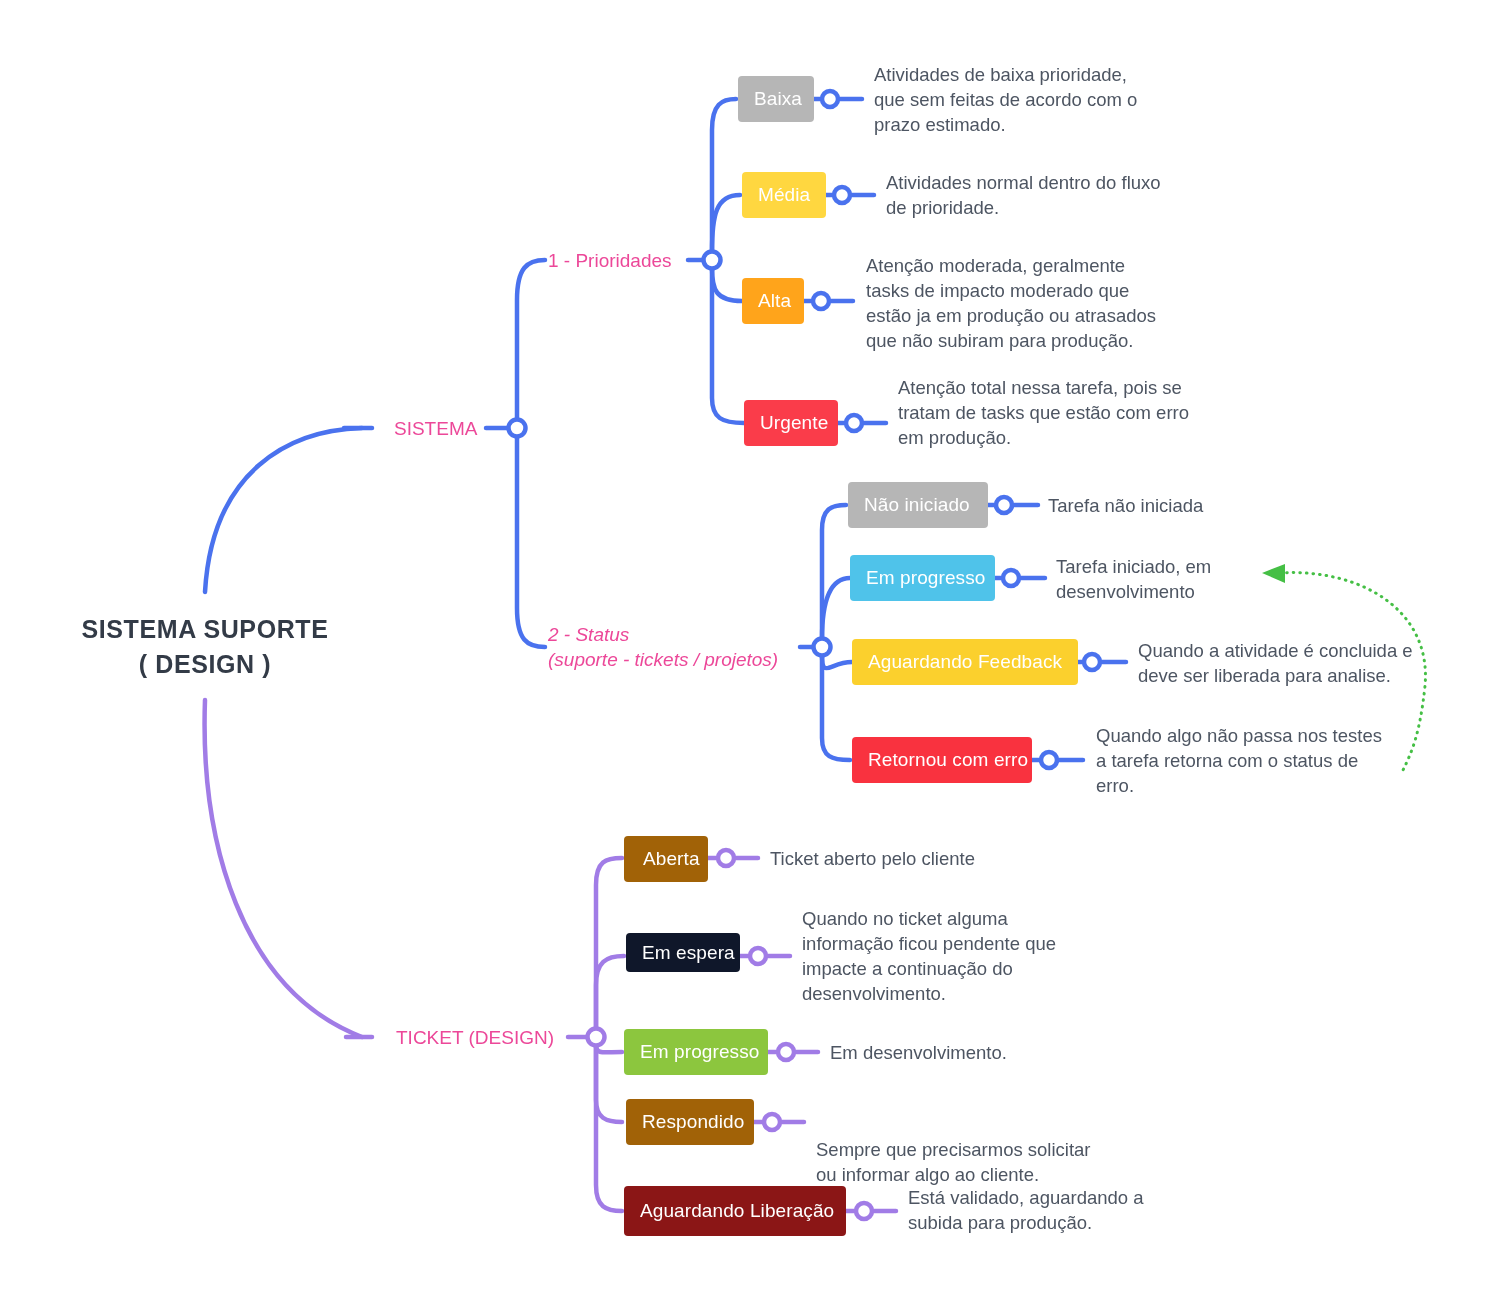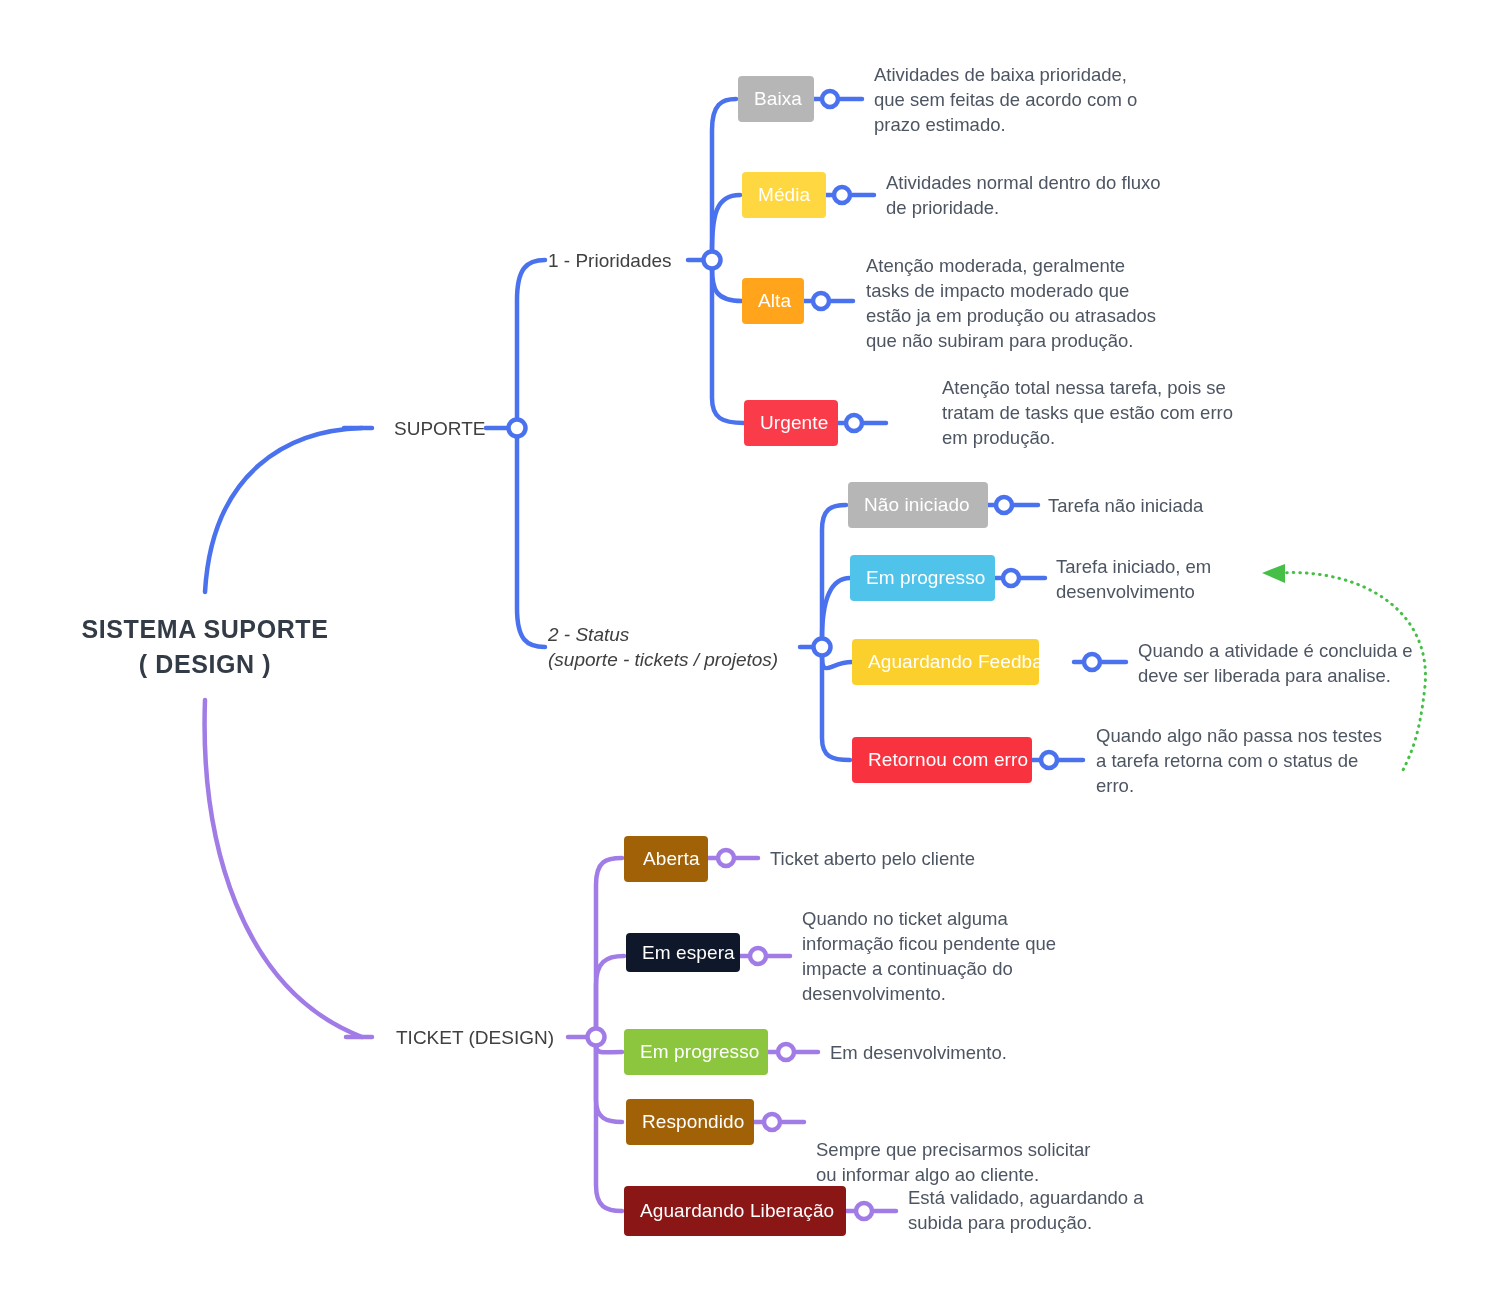--- a/index.html
+++ b/index.html
@@ -40,21 +40,21 @@
   .desc {
     position: absolute;
     color: #4d5562;
     font-size: 18.5px;
     line-height: 25px;
     font-family: "Liberation Sans", sans-serif;
     white-space: pre-line;
   }
   .branch-label {
     position: absolute;
-    color: #404040;
+    color: #ec4899;
     font-size: 19px;
     line-height: 25px;
     font-family: "Liberation Sans", sans-serif;
     white-space: pre-line;
   }
   #root-title {
     position: absolute;
     left: 40px;
     top: 612px;
     width: 330px;
@@ -146,21 +146,21 @@
     <circle cx="772" cy="1122" r="8" fill="#ffffff" stroke="#a17ce6" stroke-width="4.5"></circle>
     <circle cx="864" cy="1211" r="8" fill="#ffffff" stroke="#a17ce6" stroke-width="4.5"></circle>
 
     <path d="M1280 573 C 1360 568 1432 610 1425 686 C 1420 733 1412 752 1403 770" fill="none" stroke="#45bf45" stroke-width="3" stroke-linecap="round" stroke-dasharray="0.6 6"></path>
     <polygon points="1262,573 1285,564 1285,583" fill="#45bf45"></polygon>
   </svg>
 
   <div id="root-title">SISTEMA SUPORTE
 ( DESIGN )</div>
 
-  <div class="branch-label" style="left:394px; top:416px;">SUPORTE</div>
+  <div class="branch-label" style="left:394px; top:416px;">SISTEMA</div>
 
   <div class="branch-label" style="left:548px; top:248px;">1 - Prioridades</div>
 
   <div class="branch-label" style="left:548px; top:622px;font-style:italic;">2 - Status
 (suporte - tickets / projetos)</div>
 
   <div class="branch-label" style="left:396px; top:1025px;">TICKET (DESIGN)</div>
 
   <div class="node-box" style="left:738px; top:76px; width:76px; height:46px; background:#b6b6b6;">Baixa</div>
   <div class="desc" style="left:874px; top:62px;">Atividades de baixa prioridade,
@@ -171,32 +171,32 @@
   <div class="desc" style="left:886px; top:170px;">Atividades normal dentro do fluxo
 de prioridade.</div>
 
   <div class="node-box" style="left:742px; top:278px; width:62px; height:46px; background:#ffa41b;">Alta</div>
   <div class="desc" style="left:866px; top:253px;">Atenção moderada, geralmente
 tasks de impacto moderado que
 estão ja em produção ou atrasados
 que não subiram para produção.</div>
 
   <div class="node-box" style="left:744px; top:400px; width:94px; height:46px; background:#fa3c4a;">Urgente</div>
-  <div class="desc" style="left:942px; top:375px;">Atenção total nessa tarefa, pois se
+  <div class="desc" style="left:898px; top:375px;">Atenção total nessa tarefa, pois se
 tratam de tasks que estão com erro
 em produção.</div>
 
   <div class="node-box" style="left:848px; top:482px; width:140px; height:46px; background:#b6b6b6;">Não iniciado</div>
   <div class="desc" style="left:1048px; top:493px;">Tarefa não iniciada</div>
 
   <div class="node-box" style="left:850px; top:555px; width:145px; height:46px; background:#4fc3ea;">Em progresso</div>
   <div class="desc" style="left:1056px; top:554px;">Tarefa iniciado, em
 desenvolvimento</div>
 
-  <div class="node-box" style="left:852px; top:639px; width:187px; height:46px; background:#fbd02d;text-align:center;">Aguardando Feedback</div>
+  <div class="node-box" style="left:852px; top:639px; width:226px; height:46px; background:#fbd02d;text-align:center;">Aguardando Feedback</div>
   <div class="desc" style="left:1138px; top:638px;">Quando a atividade é concluida e
 deve ser liberada para analise.</div>
 
   <div class="node-box" style="left:852px; top:737px; width:180px; height:46px; background:#f9323f;">Retornou com erro</div>
   <div class="desc" style="left:1096px; top:723px;">Quando algo não passa nos testes
 a tarefa retorna com o status de
 erro.</div>
 
   <div class="node-box" style="left:624px; top:836px; width:84px; height:46px; background:#a16207;padding-left:19px;">Aberta</div>
   <div class="desc" style="left:770px; top:846px;">Ticket aberto pelo cliente</div>

